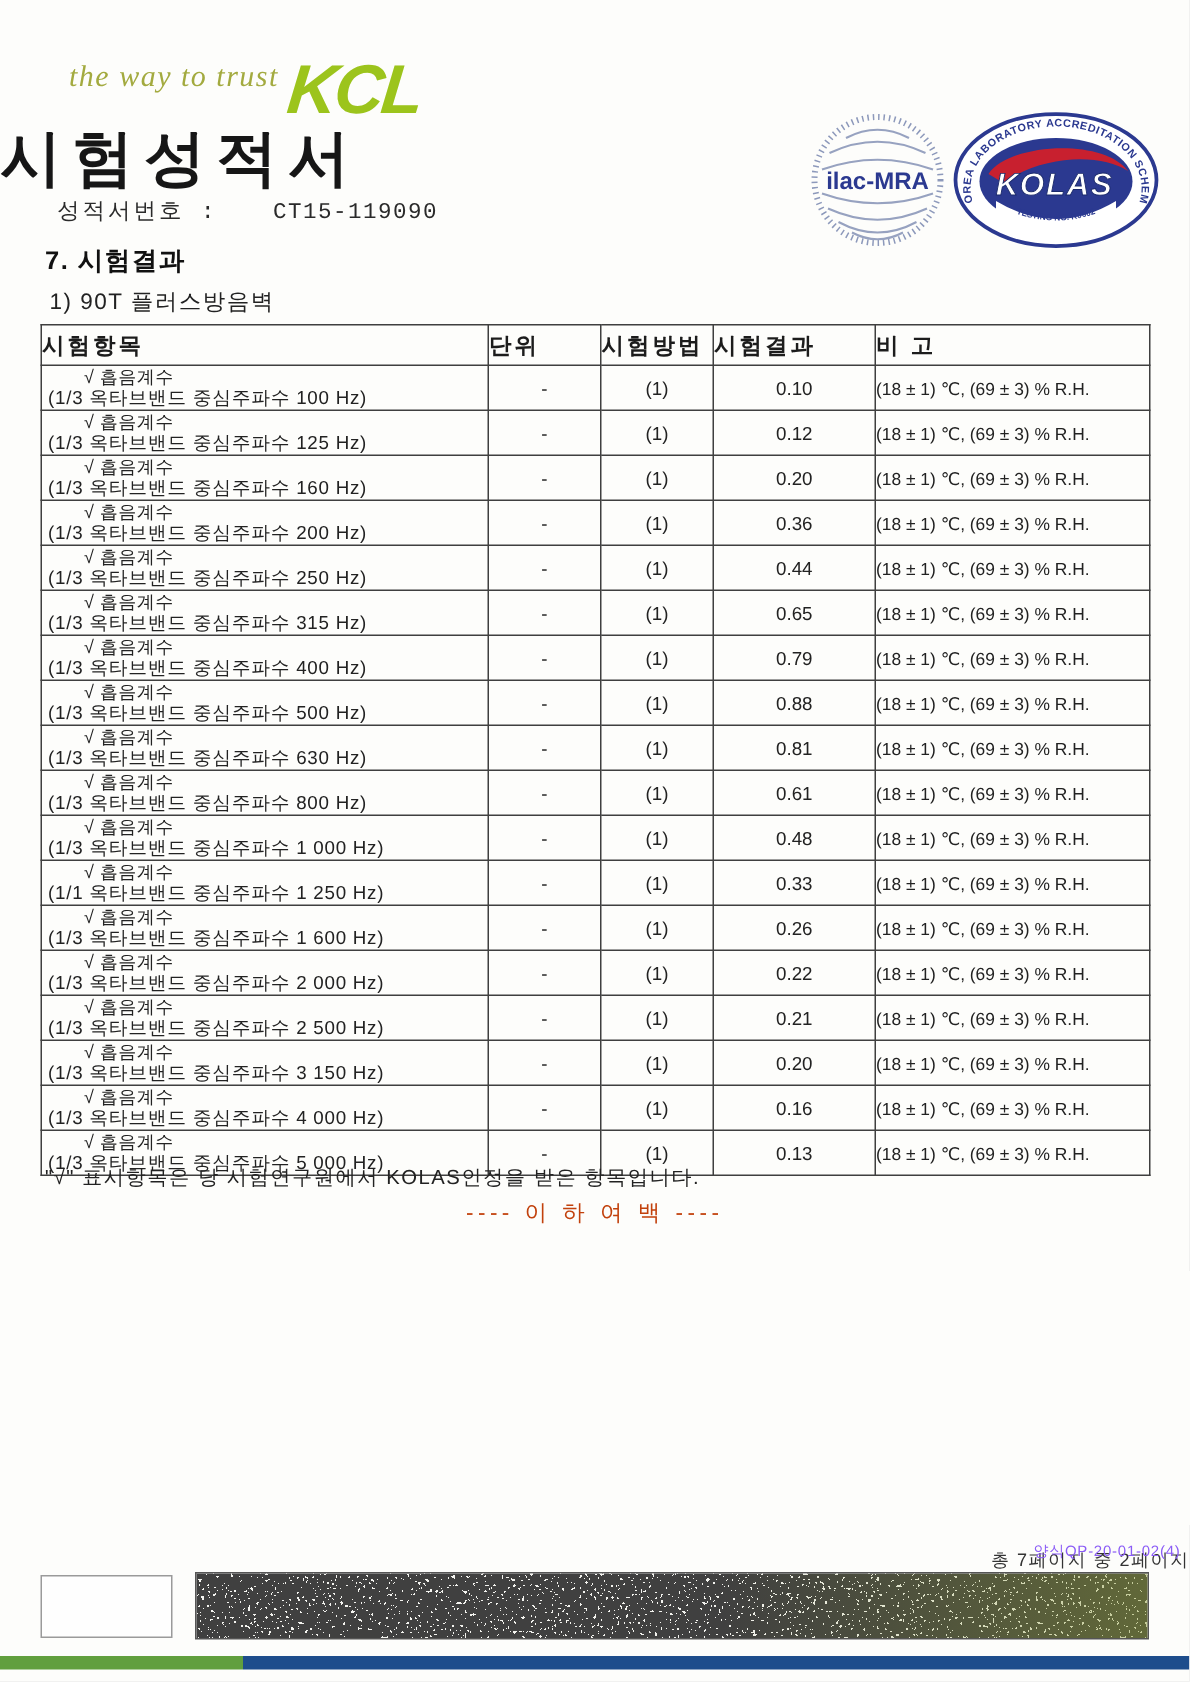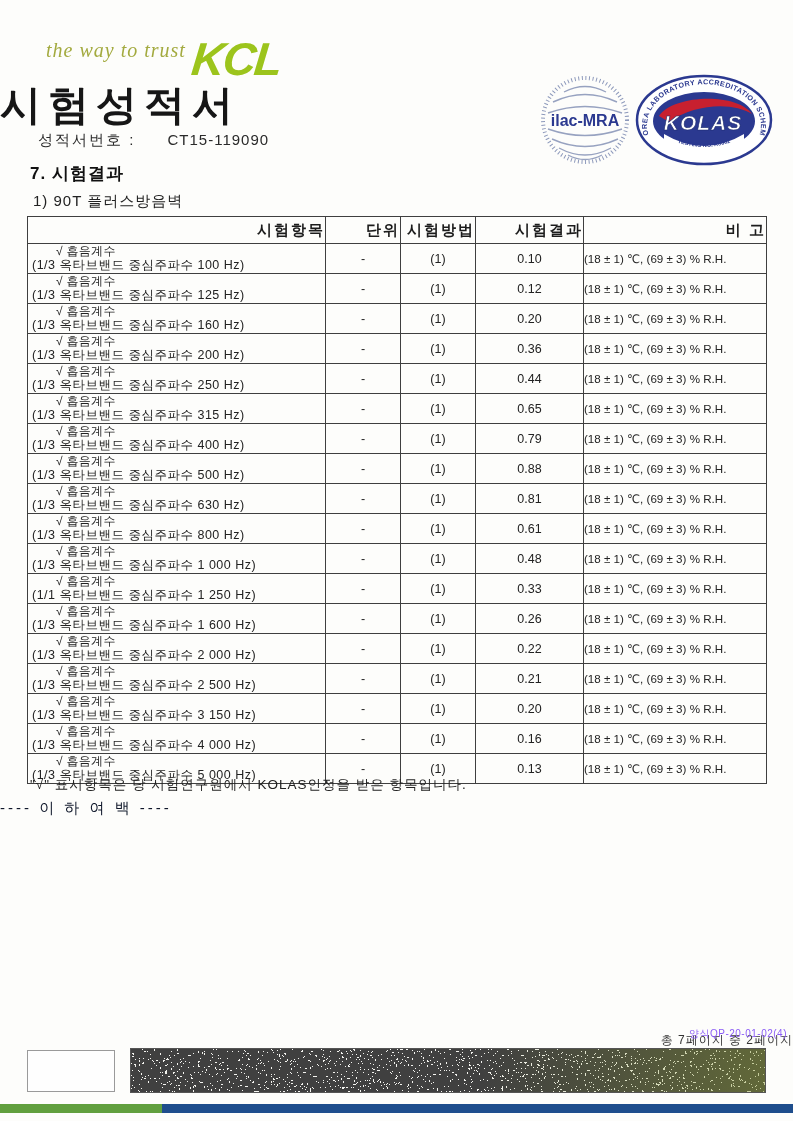--- a/index.html
+++ b/index.html
@@ -21,47 +21,47 @@
   .logo .brand {
     display:inline-block; font-size:46px; font-weight:bold; font-style:italic;
     color:#9cc41c; letter-spacing:-2px; transform:skewX(-6deg);
     margin-left:2px; line-height:1;
   }
   .doc-title {
     position:absolute; left:0; top:78px; width:100%; 
     font-size:41px; font-weight:bold; letter-spacing:7px; color:#161616;
   }
   .seals { position:absolute; right:18px; top:72px; display:flex; align-items:center; gap:2px; }
-  .report-no { position:absolute; left:38px; top:131px; font-size:15px; letter-spacing:2px; color:#2a2a2a; }
+  .report-no { position:absolute; left:38px; top:131px; font-size:15px; letter-spacing:2px; color:#2a2a2a;font-family:Liberation Mono, monospace; }
   .report-no .val { margin-left:26px; letter-spacing:1px; }
 
   
   .sec-heading { position:absolute; left:30px; top:162px; font-size:17px; font-weight:bold; letter-spacing:1px; color:#111; }
   .sub-heading { position:absolute; left:33px; top:192px; font-size:15px; letter-spacing:1px; color:#222; }
 
   
   table.results {
     position:absolute; left:27px; top:216px; width:739px;
     border-collapse:collapse; table-layout:fixed;
   }
   table.results th, table.results td { border:1px solid #3f3f3f; }
   table.results th {
     height:27px; font-size:15px; font-weight:600; letter-spacing:2px; color:#1c1c1c;
-    text-align:right; vertical-align:middle;
+    text-align:left; vertical-align:middle;
   }
   table.results td { height:29px; vertical-align:middle; color:#222; }
   td.c-item { padding:1px 3px 1px 4px; }
   .item-line1 { font-size:12px; line-height:13px; letter-spacing:0.3px;margin-left:24px; }
   .item-line2 { font-size:12.5px; line-height:14px; letter-spacing:0.5px; }
   td.c-unit, td.c-method, td.c-result { text-align:center; font-size:12.5px; }
   td.c-remark { text-align:left; font-size:11.6px; letter-spacing:0px; white-space:nowrap; }
 
   
   .footnote { position:absolute; left:30px; top:776px; font-size:13.5px; letter-spacing:1px; color:#222; }
-  .blank-note { position:absolute; left:0; top:799px; width:100%; text-align:left; font-size:15px; letter-spacing:3px; color:#0f172a; }
+  .blank-note { position:absolute; left:0; top:799px; width:100%; text-align:center; font-size:15px; letter-spacing:3px; color:#c2410c; }
 
   
   .page-info { position:absolute; left:0; top:1032px; width:100%; text-align:right; font-size:12px; letter-spacing:1px; color:#333; }
   .form-no { position:absolute; right:6px; top:1027px; font-size:10px; letter-spacing:0.5px; color:#8b5cf6; }
   .stamp-box { position:absolute; left:27px; top:1050px; width:88px; height:42px; border:1px solid #9a9a9a; background:#fefefe; }
   .noise-strip { position:absolute; left:130px; top:1048px; width:636px; height:45px; border:1px solid #555; background:#fff; }
   .noise-strip svg { display:block; width:100%; height:100%; }
   .bar-green { position:absolute; left:0; top:1104px; width:162px; height:9px; }
   .bar-blue  { position:absolute; left:162px; top:1104px; width:631px; height:9px; }
 

